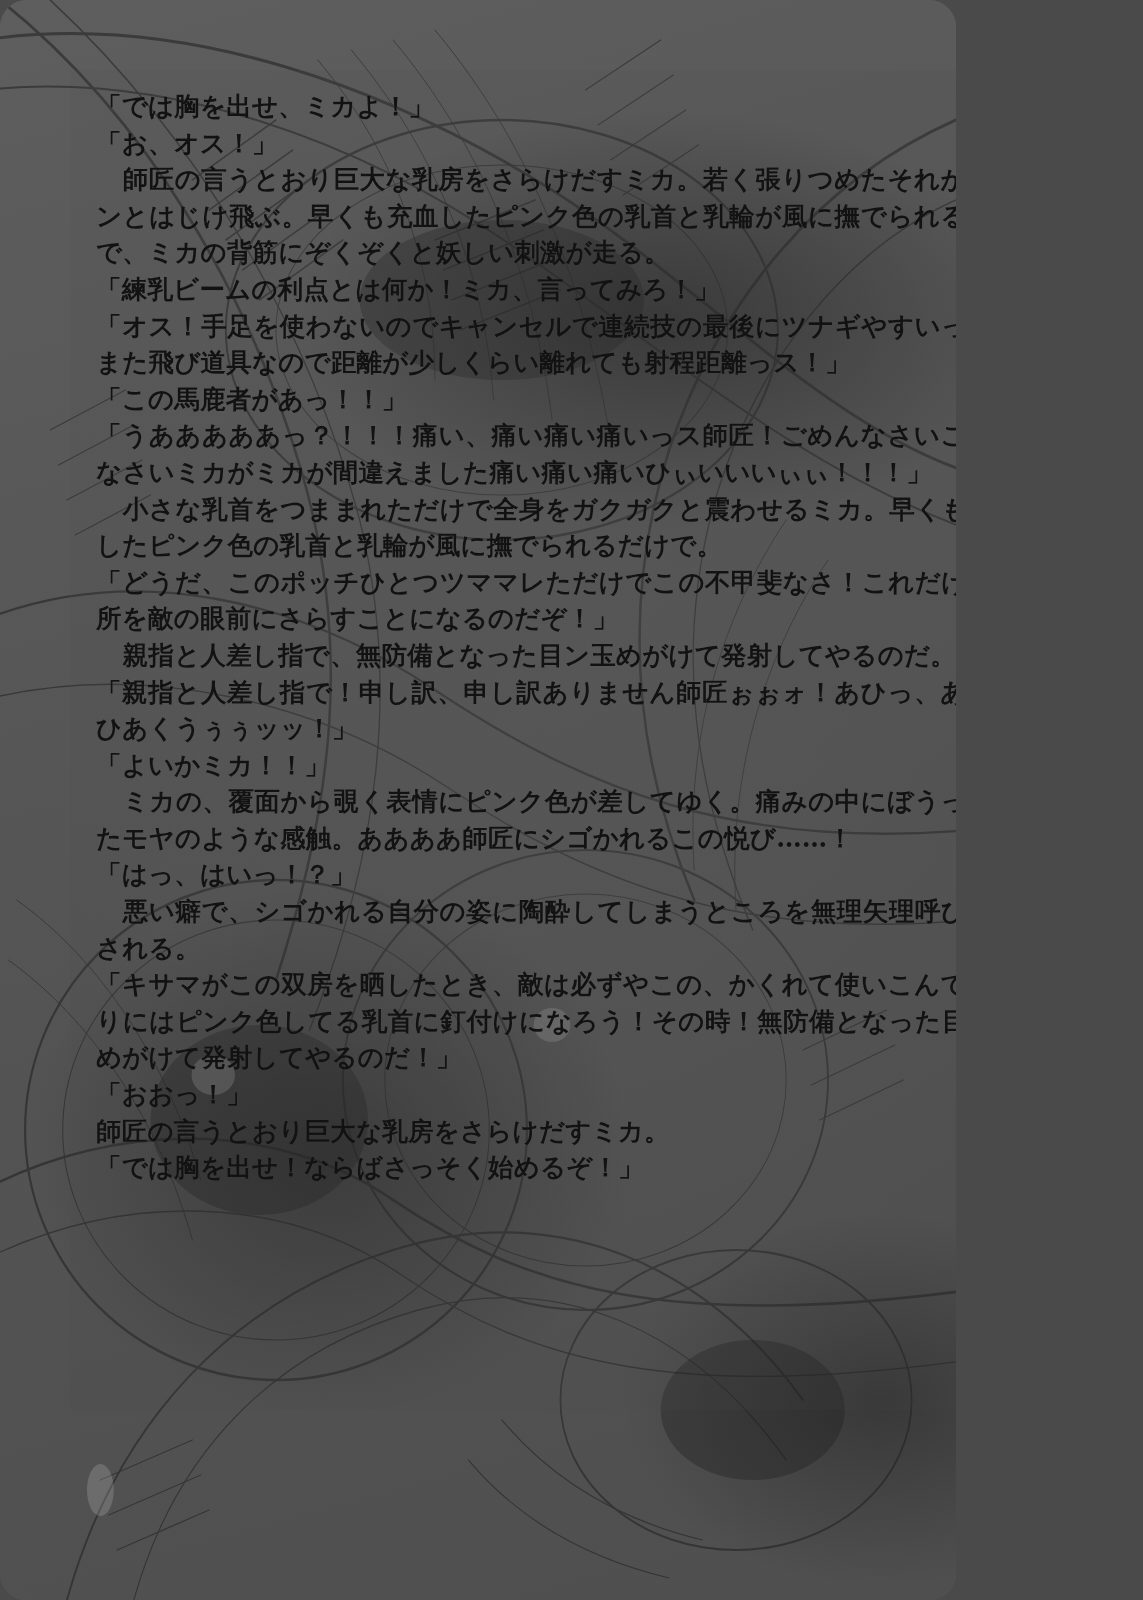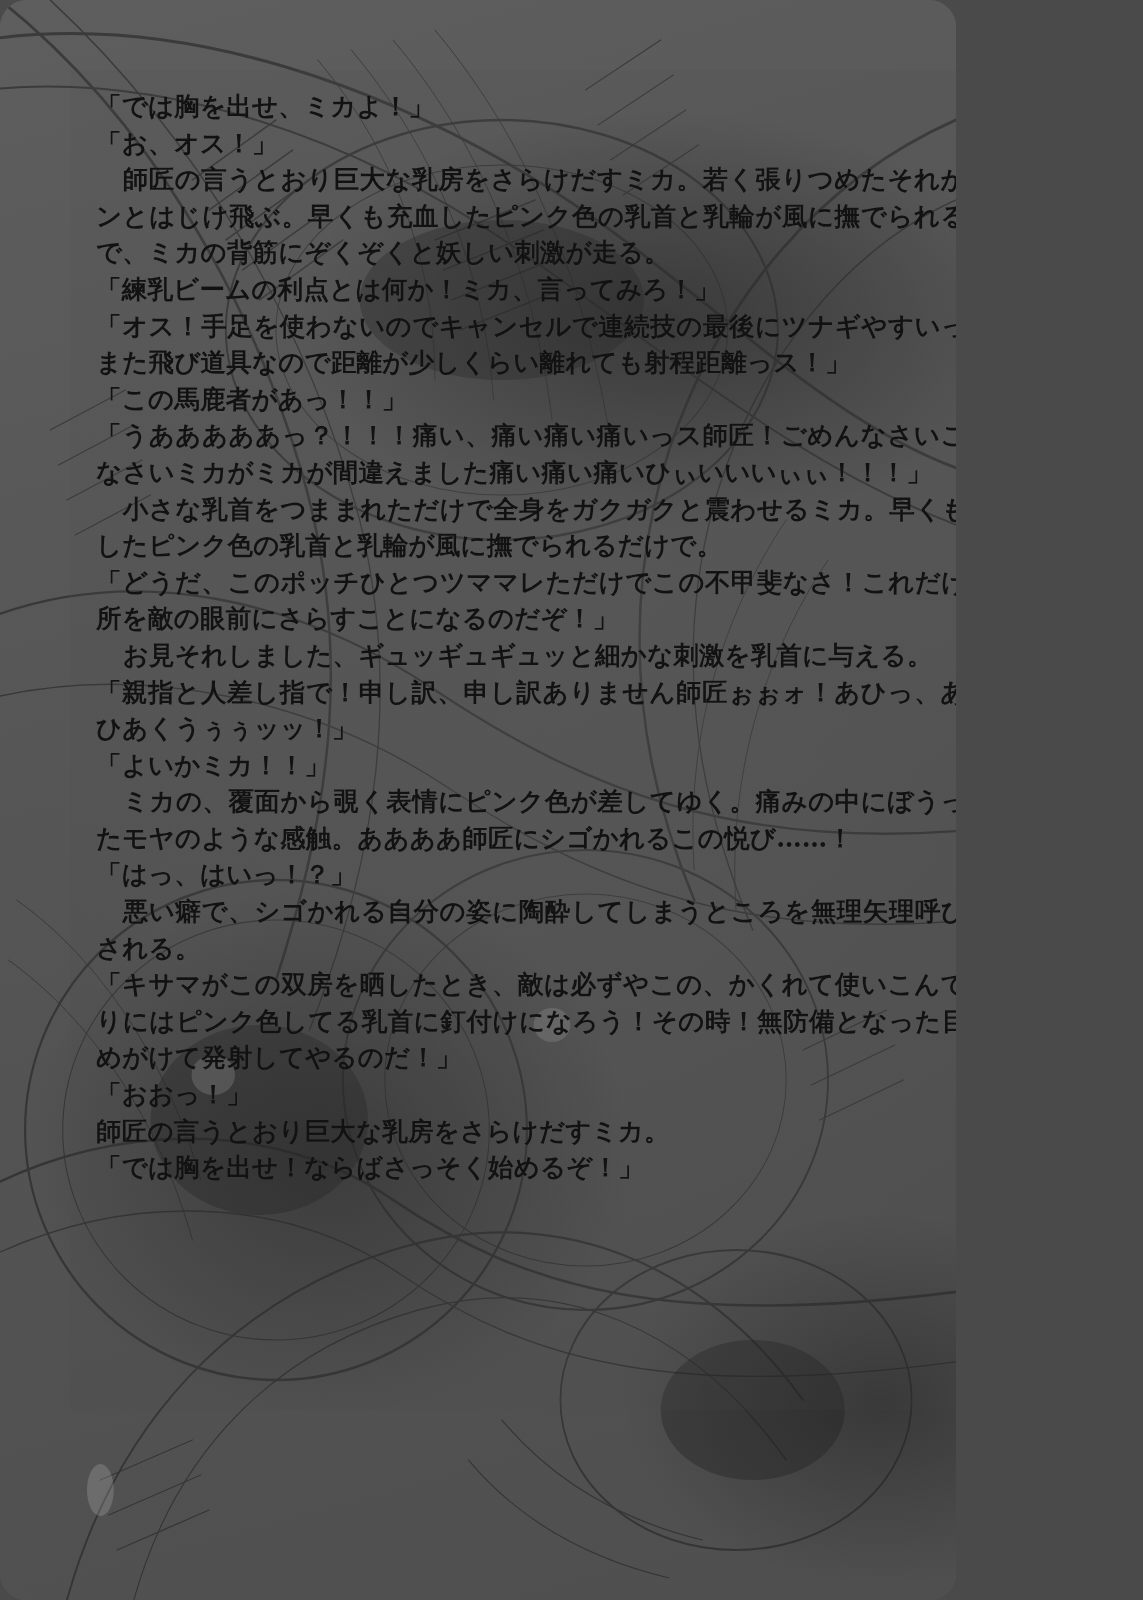--- a/index.html
+++ b/index.html
@@ -127,21 +127,21 @@
   <div class="text-block" style="color: rgb(18, 18, 18);">
       <p class="para">「では胸を出せ、ミカよ！」</p>
       <p class="para">「お、オス！」</p>
       <p class="para indent">師匠の言うとおり巨大な乳房をさらけだすミカ。若く張りつめたそれがブルンとはじけ飛ぶ。早くも充血したピンク色の乳首と乳輪が風に撫でられるだけで、ミカの背筋にぞくぞくと妖しい刺激が走る。</p>
       <p class="para">「練乳ビームの利点とは何か！ミカ、言ってみろ！」</p>
       <p class="para">「オス！手足を使わないのでキャンセルで連続技の最後にツナギやすいっス！また飛び道具なので距離が少しくらい離れても射程距離っス！」</p>
       <p class="para">「この馬鹿者があっ！！」</p>
       <p class="para">「うあああああっ？！！！痛い、痛い痛い痛いっス師匠！ごめんなさいごめんなさいミカがミカが間違えました痛い痛い痛いひぃいいいぃぃ！！！」</p>
       <p class="para indent">小さな乳首をつままれただけで全身をガクガクと震わせるミカ。早くも充血したピンク色の乳首と乳輪が風に撫でられるだけで。</p>
       <p class="para">「どうだ、このポッチひとつツママレただけでこの不甲斐なさ！これだけの急所を敵の眼前にさらすことになるのだぞ！」</p>
-      <p class="para indent">お見それしました、ギュッギュギュッと細かな刺激を乳首に与える。</p>
+      <p class="para indent">親指と人差し指で、無防備となった目ン玉めがけて発射してやるのだ。</p>
       <p class="para">「親指と人差し指で！申し訳、申し訳ありません師匠ぉぉォ！あひっ、あひあひあくうぅぅッッ！」</p>
       <p class="para">「よいかミカ！！」</p>
       <p class="para indent">ミカの、覆面から覗く表情にピンク色が差してゆく。痛みの中にぼうっとしたモヤのような感触。ああああ師匠にシゴかれるこの悦び……！</p>
       <p class="para">「はっ、はいっ！？」</p>
       <p class="para indent">悪い癖で、シゴかれる自分の姿に陶酔してしまうところを無理矢理呼び起こされる。</p>
       <p class="para">「キサマがこの双房を晒したとき、敵は必ずやこの、かくれて使いこんでるわりにはピンク色してる乳首に釘付けになろう！その時！無防備となった目ン玉めがけて発射してやるのだ！」</p>
       <p class="para">「おおっ！」</p>
       <p class="para">師匠の言うとおり巨大な乳房をさらけだすミカ。</p>
       <p class="para">「では胸を出せ！ならばさっそく始めるぞ！」</p>
     </div>

